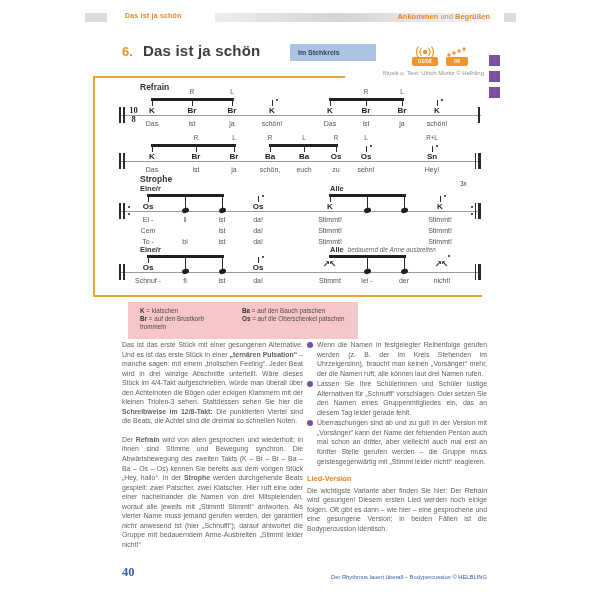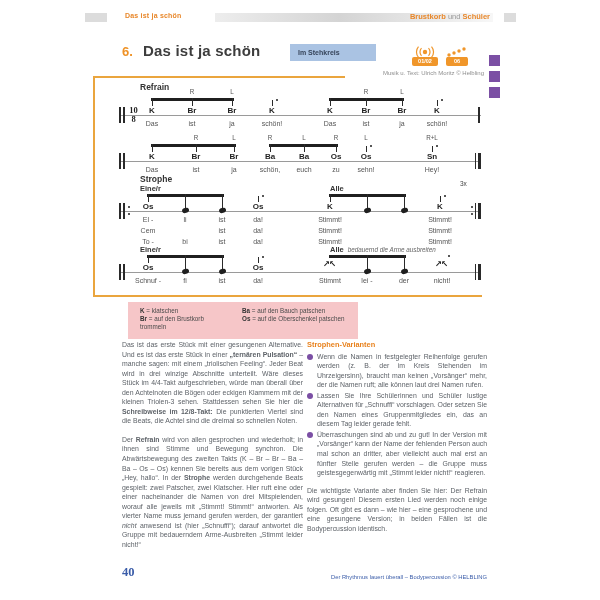--- a/index.html
+++ b/index.html
@@ -65,23 +65,23 @@
 </head>
 <body>
 
 <div class="page">
 
   <div class="abs edge-block" style="left:85px;top:13px;width:22px;height:9px;"></div>
   <div class="abs hdr-band" style="left:215px;top:13px;width:278px;"></div>
   <div class="abs edge-block" style="left:504px;top:13px;width:12px;height:9px;"></div>
   <div class="abs hdr-title" style="left:125px;top:12px;">Das ist ja schön</div>
   <div class="abs hdr-section" style="left:360px;top:12px;width:130px;">
-    <span>Brustkorb</span>
+    <span>Ankommen</span>
     <span class="und">und</span>
-    <span>Schüler</span>
+    <span>Begrüßen</span>
   </div>
 
   <div class="abs title-number" style="left:122px;top:44px;">6.</div>
   <div class="abs title-text" style="left:143px;top:42px;">Das ist ja schön</div>
   <div class="abs setting-box" style="left:290px;top:44px;">Im Stehkreis</div>
 
   <span class="abs" style="left:412px;top:44px;">
     <svg width="26" height="12" viewBox="0 0 26 12">
       <circle cx="13" cy="6" r="2.2" fill="#f0962a"></circle>
       <path d="M9.5 2.2 a5.5 5.5 0 0 0 0 7.6 M6.5 0.6 a8.2 8.2 0 0 0 0 10.8" stroke="#f0962a" stroke-width="1.2" fill="none"></path>
@@ -301,34 +301,34 @@
       </div>
     </div>
   </div>
 
   <div class="abs bodycol" style="left:122px;top:340px;width:181px;">
     <p><span>Das ist das erste Stück mit einer gesungenen Alternative. Und es ist das erste Stück in einer </span><span style="font-weight: bold;">„ternären Pulsation“</span><span> – manche sagen: mit einem „triolischen Feeling“. Jeder Beat wird in drei winzige Abschnitte unterteilt. Wäre dieses Stück im 4/4-Takt aufgeschrieben, würde man überall über den Achtelnoten die Bögen oder eckigen Klammern mit der kleinen Triolen-3 sehen. Stattdessen sehen Sie hier die </span><span style="font-weight: bold;">Schreibweise im 12/8-Takt:</span><span> Die punktierten Viertel sind die Beats, die Achtel sind die dreimal so schnellen Noten.</span></p>
     <p><span>Der </span><span style="font-weight: bold;">Refrain</span><span> wird von allen gesprochen und wiederholt; in ihnen sind Stimme und Bewegung synchron. Die Abwärtsbewegung des zweiten Takts (K – Br – Br – Ba – Ba – Os – Os) kennen Sie bereits aus dem vorigen Stück „Hey, hallo“. In der </span><span style="font-weight: bold;">Strophe</span><span> werden durchgehende Beats gespielt: zwei Patscher, zwei Klatscher. Hier ruft eine oder einer nacheinander die Namen von drei Mitspielenden, worauf alle jeweils mit „Stimmt! Stimmt!“ antworten. Als vierter Name muss jemand gerufen werden, der garantiert </span><span style="font-style: italic;">nicht</span><span> anwesend ist (hier „Schnuffi“); darauf antwortet die Gruppe mit bedauerndem Arme-Ausbreiten „Stimmt leider nicht!“</span></p>
   </div>
 
   <div class="abs bodycol" style="left:307px;top:340px;width:180px;">
-    <div class="rh">Strophen-Varianten</div>
     <div class="bullets">
       <div class="bullet-item">
         <span class="bullet-dot"></span>
         <span>Wenn die Namen in festgelegter Reihenfolge gerufen werden (z. B. der im Kreis Stehenden im Uhrzeigersinn), braucht man keinen „Vorsänger“ mehr, der die Namen ruft; alle können laut drei Namen rufen.</span>
       </div>
       <div class="bullet-item">
         <span class="bullet-dot"></span>
         <span>Lassen Sie Ihre Schülerinnen und Schüler lustige Alternativen für „Schnuffi“ vorschlagen. Oder setzen Sie den Namen eines Gruppenmitgliedes ein, das an diesem Tag leider gerade fehlt.</span>
       </div>
       <div class="bullet-item">
         <span class="bullet-dot"></span>
         <span>Überraschungen sind ab und zu gut! In der Version mit „Vorsänger“ kann der Name der fehlenden Person auch mal schon an dritter, aber vielleicht auch mal erst an fünfter Stelle gerufen werden – die Gruppe muss geistesgegenwärtig mit „Stimmt leider nicht!“ reagieren.</span>
       </div>
     </div>
+    <div class="rh">Lied-Version</div>
     <p>Die wichtigste Variante aber finden Sie hier: Der Refrain wird gesungen! Diesem ersten Lied werden noch einige folgen. Oft gibt es dann – wie hier – eine gesprochene und eine gesungene Version; in beiden Fällen ist die Bodypercussion identisch.</p>
   </div>
 
   <div class="abs page-num" style="left:122px;top:565px;">40</div>
   <div class="abs foot-credit" style="left:300px;top:574px;width:187px;">Der Rhythmus lauert überall – Bodypercussion © HELBLING</div>
 
 </div>
 
 </body></html>

